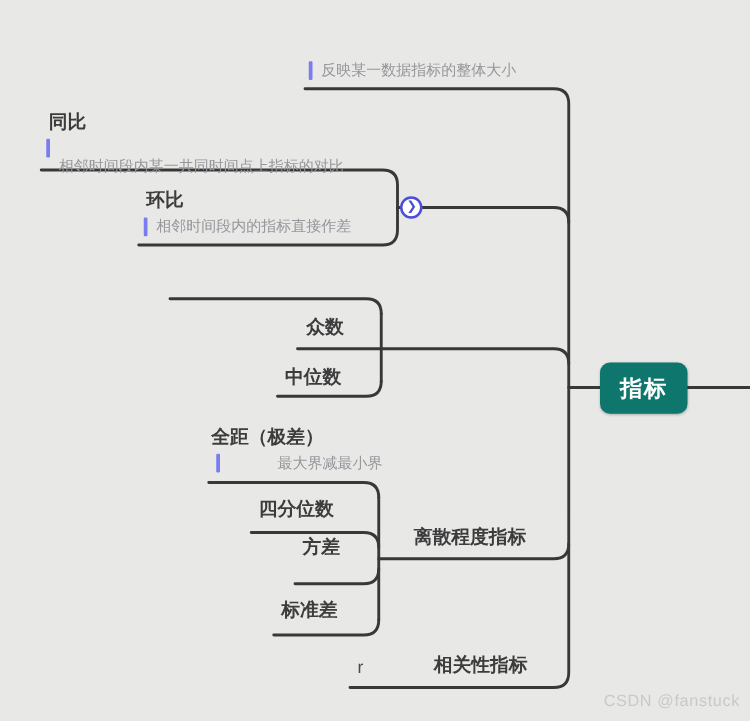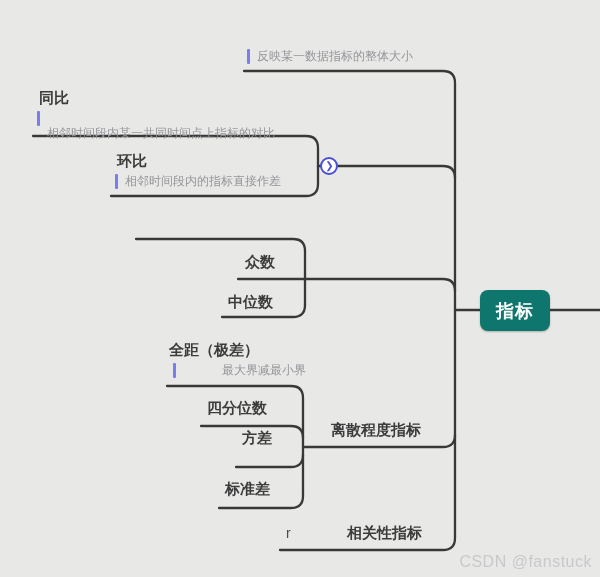--- a/index.html
+++ b/index.html
@@ -48,21 +48,21 @@
     border:2px solid #4b4ed6;border-radius:50%;
     display:flex;align-items:center;justify-content:center;
     cursor:pointer;
   }
   .toggle span{
     color:#4b4ed6;font-size:10px;font-weight:700;line-height:1;
     transform:translateX(0.5px);
   }
   .watermark{
     position:absolute;right:8px;top:553px;
-    font-size:16px;color:#c9c9cb;letter-spacing:.5px;
+    font-size:13px;color:#c9c9cb;letter-spacing:.5px;
   }
   .latin{font-size:14px;font-weight:400;color:#4a4a4a;}
 </style>
 </head>
 <body>
 
 <div class="canvas">
 
   <svg class="lines" width="600" height="577" viewBox="0 0 600 577">
 

